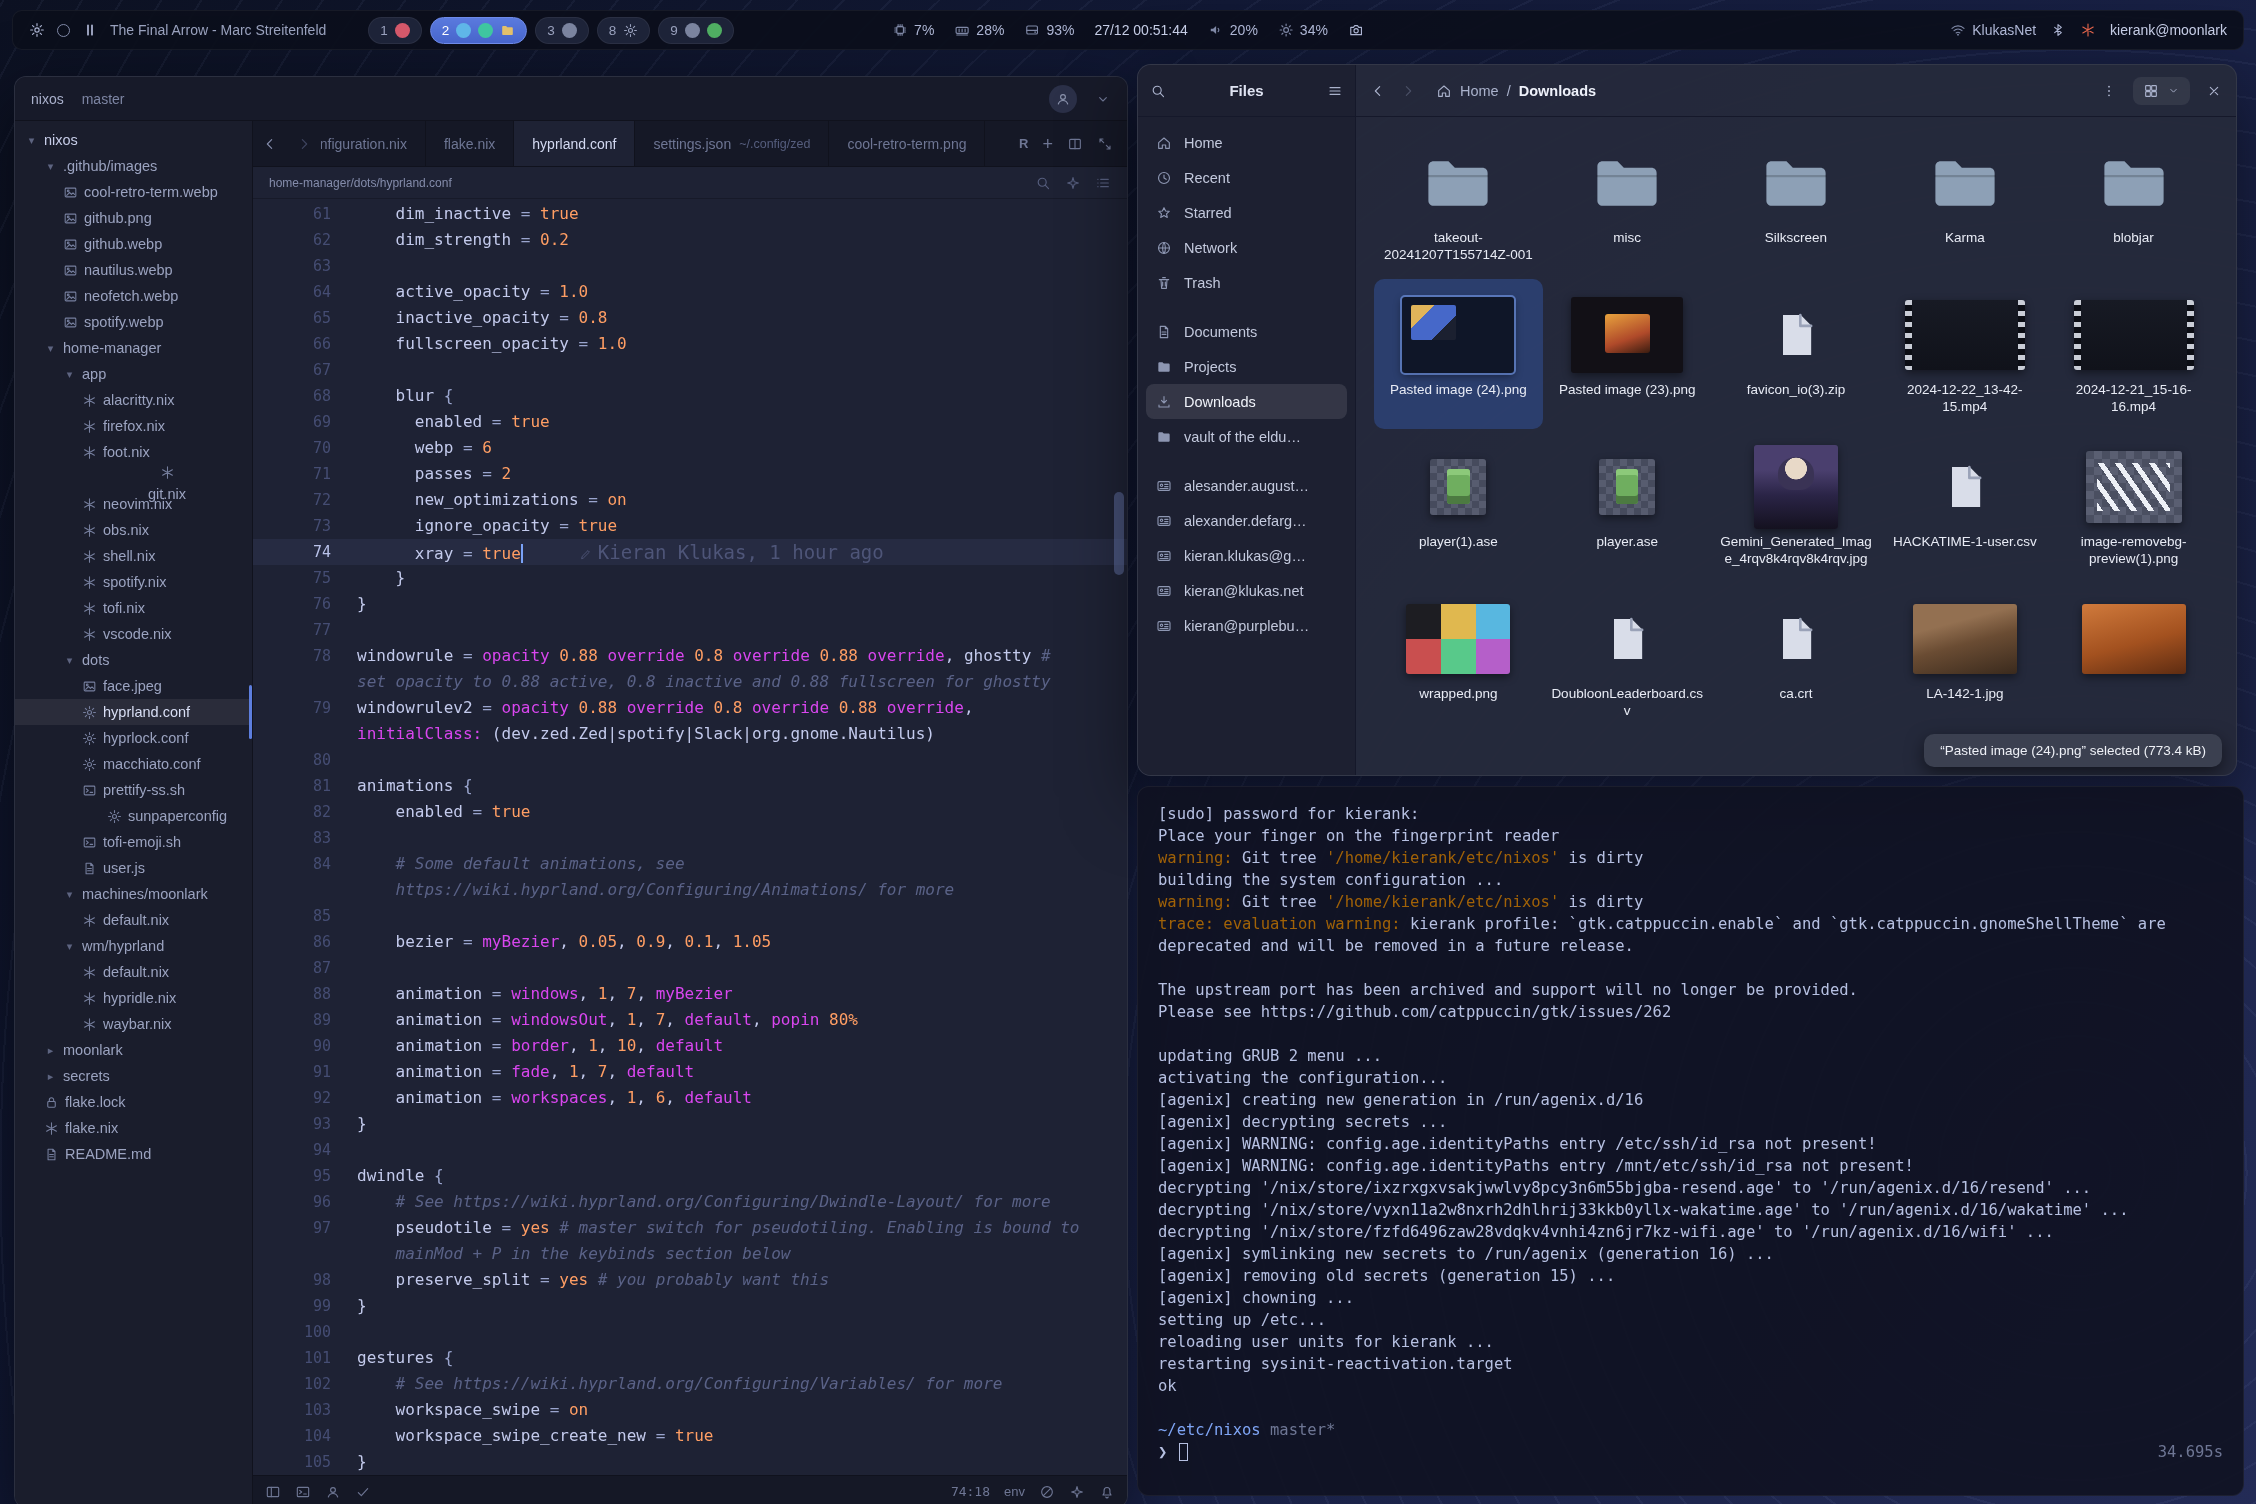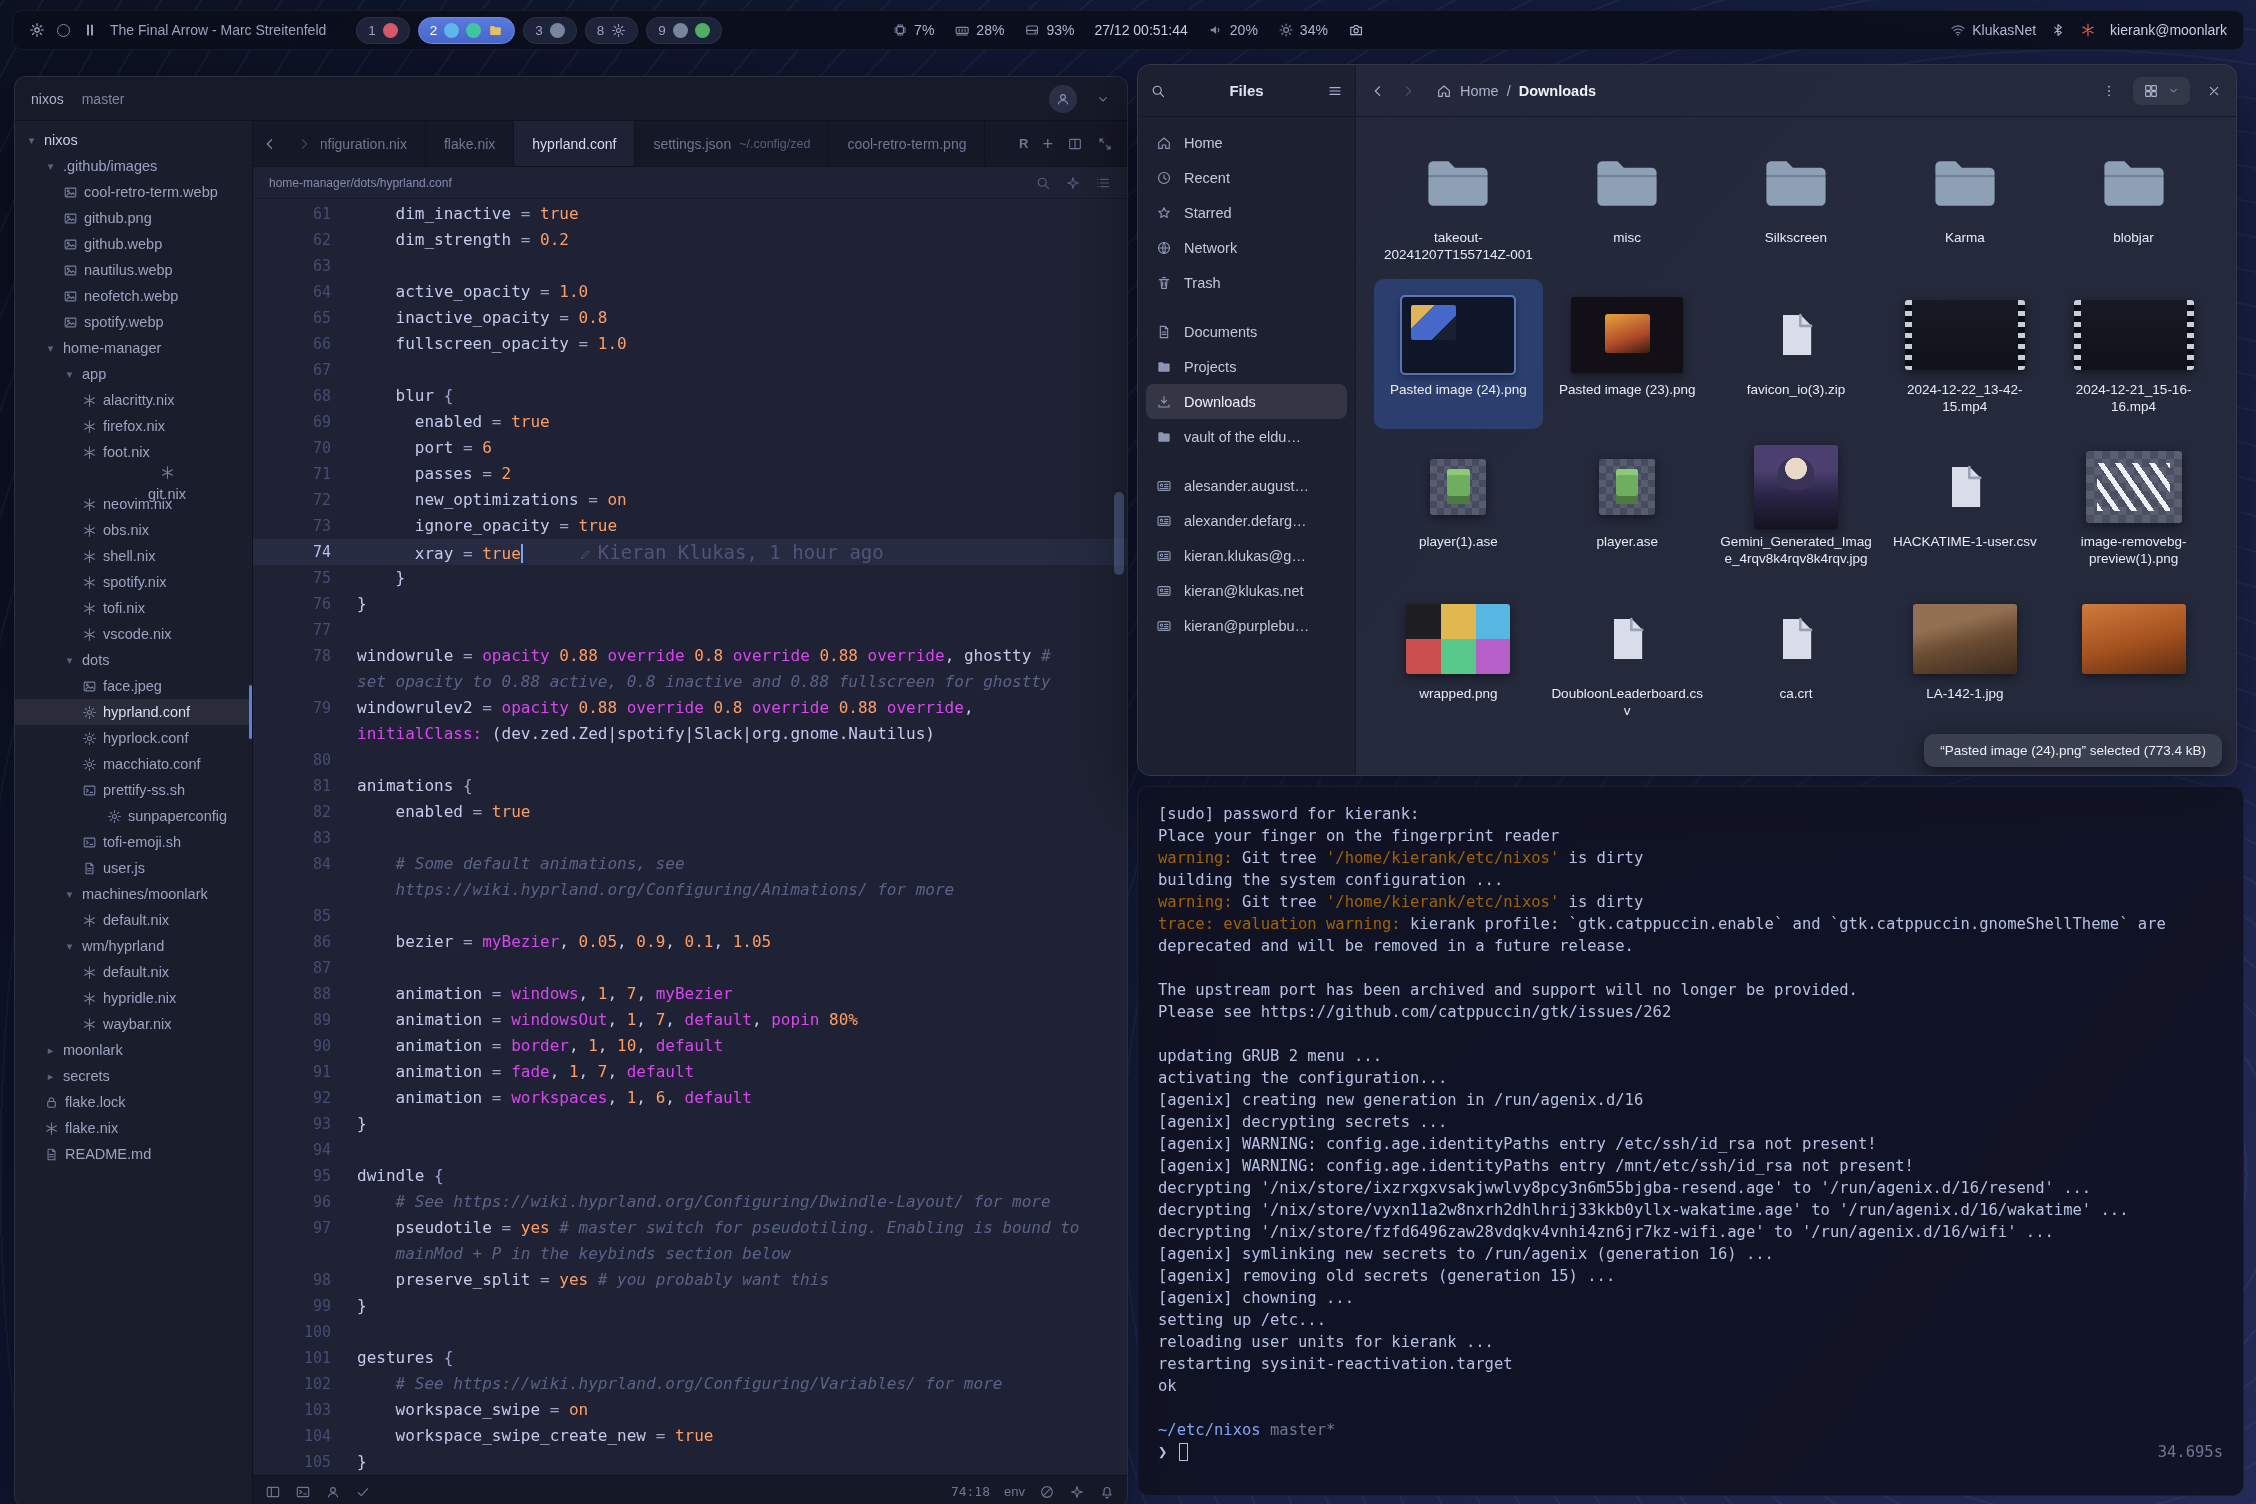--- a/index.html
+++ b/index.html
@@ -9,21 +9,21 @@
   body::before{content:"";position:absolute;inset:0;pointer-events:none;
     background:repeating-radial-gradient(circle at 92% 78%, rgba(180,200,255,.05) 0 2px, transparent 2px 34px)}
   .ic{width:16px;height:16px;fill:none;stroke:currentColor;stroke-width:1.7;stroke-linecap:round;stroke-linejoin:round;flex:none}
 
   
   .topbar{position:absolute;left:12px;right:12px;top:10px;height:40px;background:rgba(11,14,27,.92);
     border:1px solid rgba(255,255,255,.05);border-radius:10px;display:flex;align-items:center;
     padding:0 16px;color:#aeb6d4;font-size:14px;z-index:5}
   .tb-left{display:flex;align-items:center;gap:12px;min-width:0}
   .tb-circ{width:13px;height:13px;border:1.6px solid #7f88a6;border-radius:50%;flex:none}
-  .song{color:#99a1bd;white-space:nowrap;margin-right:10px}
+  .song{color:#99a1bd;white-space:nowrap;margin-right:22px}
   #workspaces{display:flex;gap:8px;margin-left:8px}
   .ws{display:flex;align-items:center;gap:7px;height:27px;padding:0 11px;border-radius:14px;
     background:#1d2338;border:1px solid rgba(255,255,255,.06);color:#99a1bd;font-size:13.5px}
   .ws.act{background:linear-gradient(180deg,#5a7ade,#4765cb);color:#fff;border-color:#6e8ae8}
   .wsdot{width:15px;height:15px;border-radius:50%;display:inline-block;flex:none}
   .wsic{width:15px;height:15px}
   .tb-center{position:absolute;left:50%;transform:translateX(-50%);display:flex;align-items:center;gap:20px}
   .stat{display:flex;align-items:center;gap:6px;white-space:nowrap}
   .stat .ic{color:#7f88a6}
   .clock{color:#c6cde6}
@@ -707,21 +707,21 @@
         <div class="scrollthumb"></div>
       <div class="crow"><span class="gut">61</span><span class="ct"><span class="tk-p">    dim_inactive </span><span class="tk-o">= </span><span class="tk-b">true</span></span></div>
           <div class="crow"><span class="gut">62</span><span class="ct"><span class="tk-p">    dim_strength </span><span class="tk-o">= </span><span class="tk-n">0.2</span></span></div>
           <div class="crow"><span class="gut">63</span><span class="ct"></span></div>
           <div class="crow"><span class="gut">64</span><span class="ct"><span class="tk-p">    active_opacity </span><span class="tk-o">= </span><span class="tk-n">1.0</span></span></div>
           <div class="crow"><span class="gut">65</span><span class="ct"><span class="tk-p">    inactive_opacity </span><span class="tk-o">= </span><span class="tk-n">0.8</span></span></div>
           <div class="crow"><span class="gut">66</span><span class="ct"><span class="tk-p">    fullscreen_opacity </span><span class="tk-o">= </span><span class="tk-n">1.0</span></span></div>
           <div class="crow"><span class="gut">67</span><span class="ct"></span></div>
           <div class="crow"><span class="gut">68</span><span class="ct"><span class="tk-p">    blur </span><span class="tk-o">{</span></span></div>
           <div class="crow"><span class="gut">69</span><span class="ct"><span class="tk-p">      enabled </span><span class="tk-o">= </span><span class="tk-b">true</span></span></div>
-          <div class="crow"><span class="gut">70</span><span class="ct"><span class="tk-p">      port </span><span class="tk-o">= </span><span class="tk-n">6</span></span></div>
+          <div class="crow"><span class="gut">70</span><span class="ct"><span class="tk-p">      webp </span><span class="tk-o">= </span><span class="tk-n">6</span></span></div>
           <div class="crow"><span class="gut">71</span><span class="ct"><span class="tk-p">      passes </span><span class="tk-o">= </span><span class="tk-n">2</span></span></div>
           <div class="crow"><span class="gut">72</span><span class="ct"><span class="tk-p">      new_optimizations </span><span class="tk-o">= </span><span class="tk-b">on</span></span></div>
           <div class="crow"><span class="gut">73</span><span class="ct"><span class="tk-p">      ignore_opacity </span><span class="tk-o">= </span><span class="tk-b">true</span></span></div>
           <div class="crow cur"><span class="gut">74</span><span class="ct"><span class="tk-p">      xray </span><span class="tk-o">= </span><span class="tk-b">true</span><span class="caret"></span><span class="blame"><svg class="ic">
                   <use href="#s-edit"></use>
                 </svg><span>Kieran Klukas, 1 hour ago</span></span></span></div>
           <div class="crow"><span class="gut">75</span><span class="ct"><span class="tk-p">    }</span></span></div>
           <div class="crow"><span class="gut">76</span><span class="ct"><span class="tk-p">}</span></span></div>
           <div class="crow"><span class="gut">77</span><span class="ct"></span></div>
           <div class="crow"><span class="gut">78</span><span class="ct"><span class="tk-p">windowrule </span><span class="tk-o">= </span><span class="tk-i">opacity </span><span class="tk-n">0.88</span><span class="tk-i"> override </span><span class="tk-n">0.8</span><span class="tk-i"> override </span><span class="tk-n">0.88</span><span class="tk-i"> override</span><span class="tk-p">, ghostty </span><span class="tk-c"># </span></span></div>

